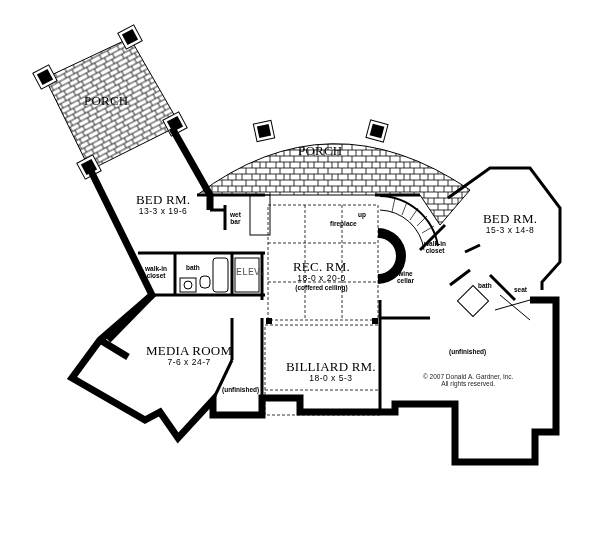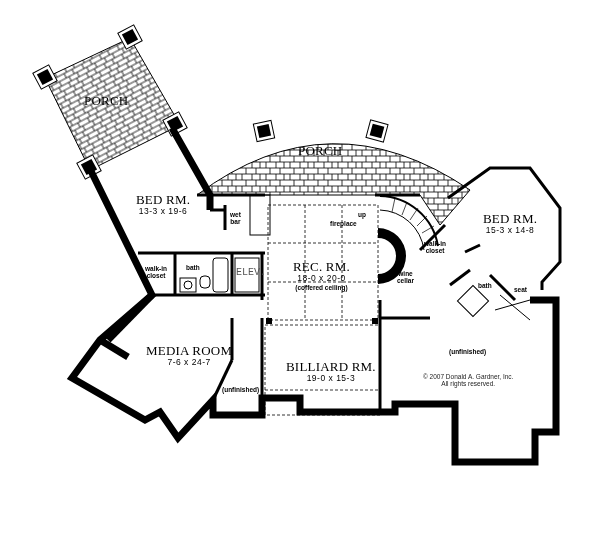--- a/index.html
+++ b/index.html
@@ -137,21 +137,21 @@
   <div class="small" style="margin-top:2px;">(coffered ceiling)</div>
 </div>
 
 <div class="lbl" style="left:128px;top:344px;margin-left:18px;">
   <div class="room">MEDIA ROOM</div>
   <div class="dim">7-6 x 24-7</div>
 </div>
 
 <div class="lbl" style="left:286px;top:360px;">
   <div class="room">BILLIARD RM.</div>
-  <div class="dim">19-0 x 15-3</div>
+  <div class="dim">18-0 x 5-3</div>
 </div>
 
 <div class="lbl small" style="left:230px;top:212px;">
   <div>wet</div>
   <div>bar</div>
 </div>
 <div class="lbl small" style="left:358px;top:212px;">up</div>
 <div class="lbl small" style="left:330px;top:221px;">fireplace</div>
 
 <div class="lbl small" style="left:145px;top:266px;">

